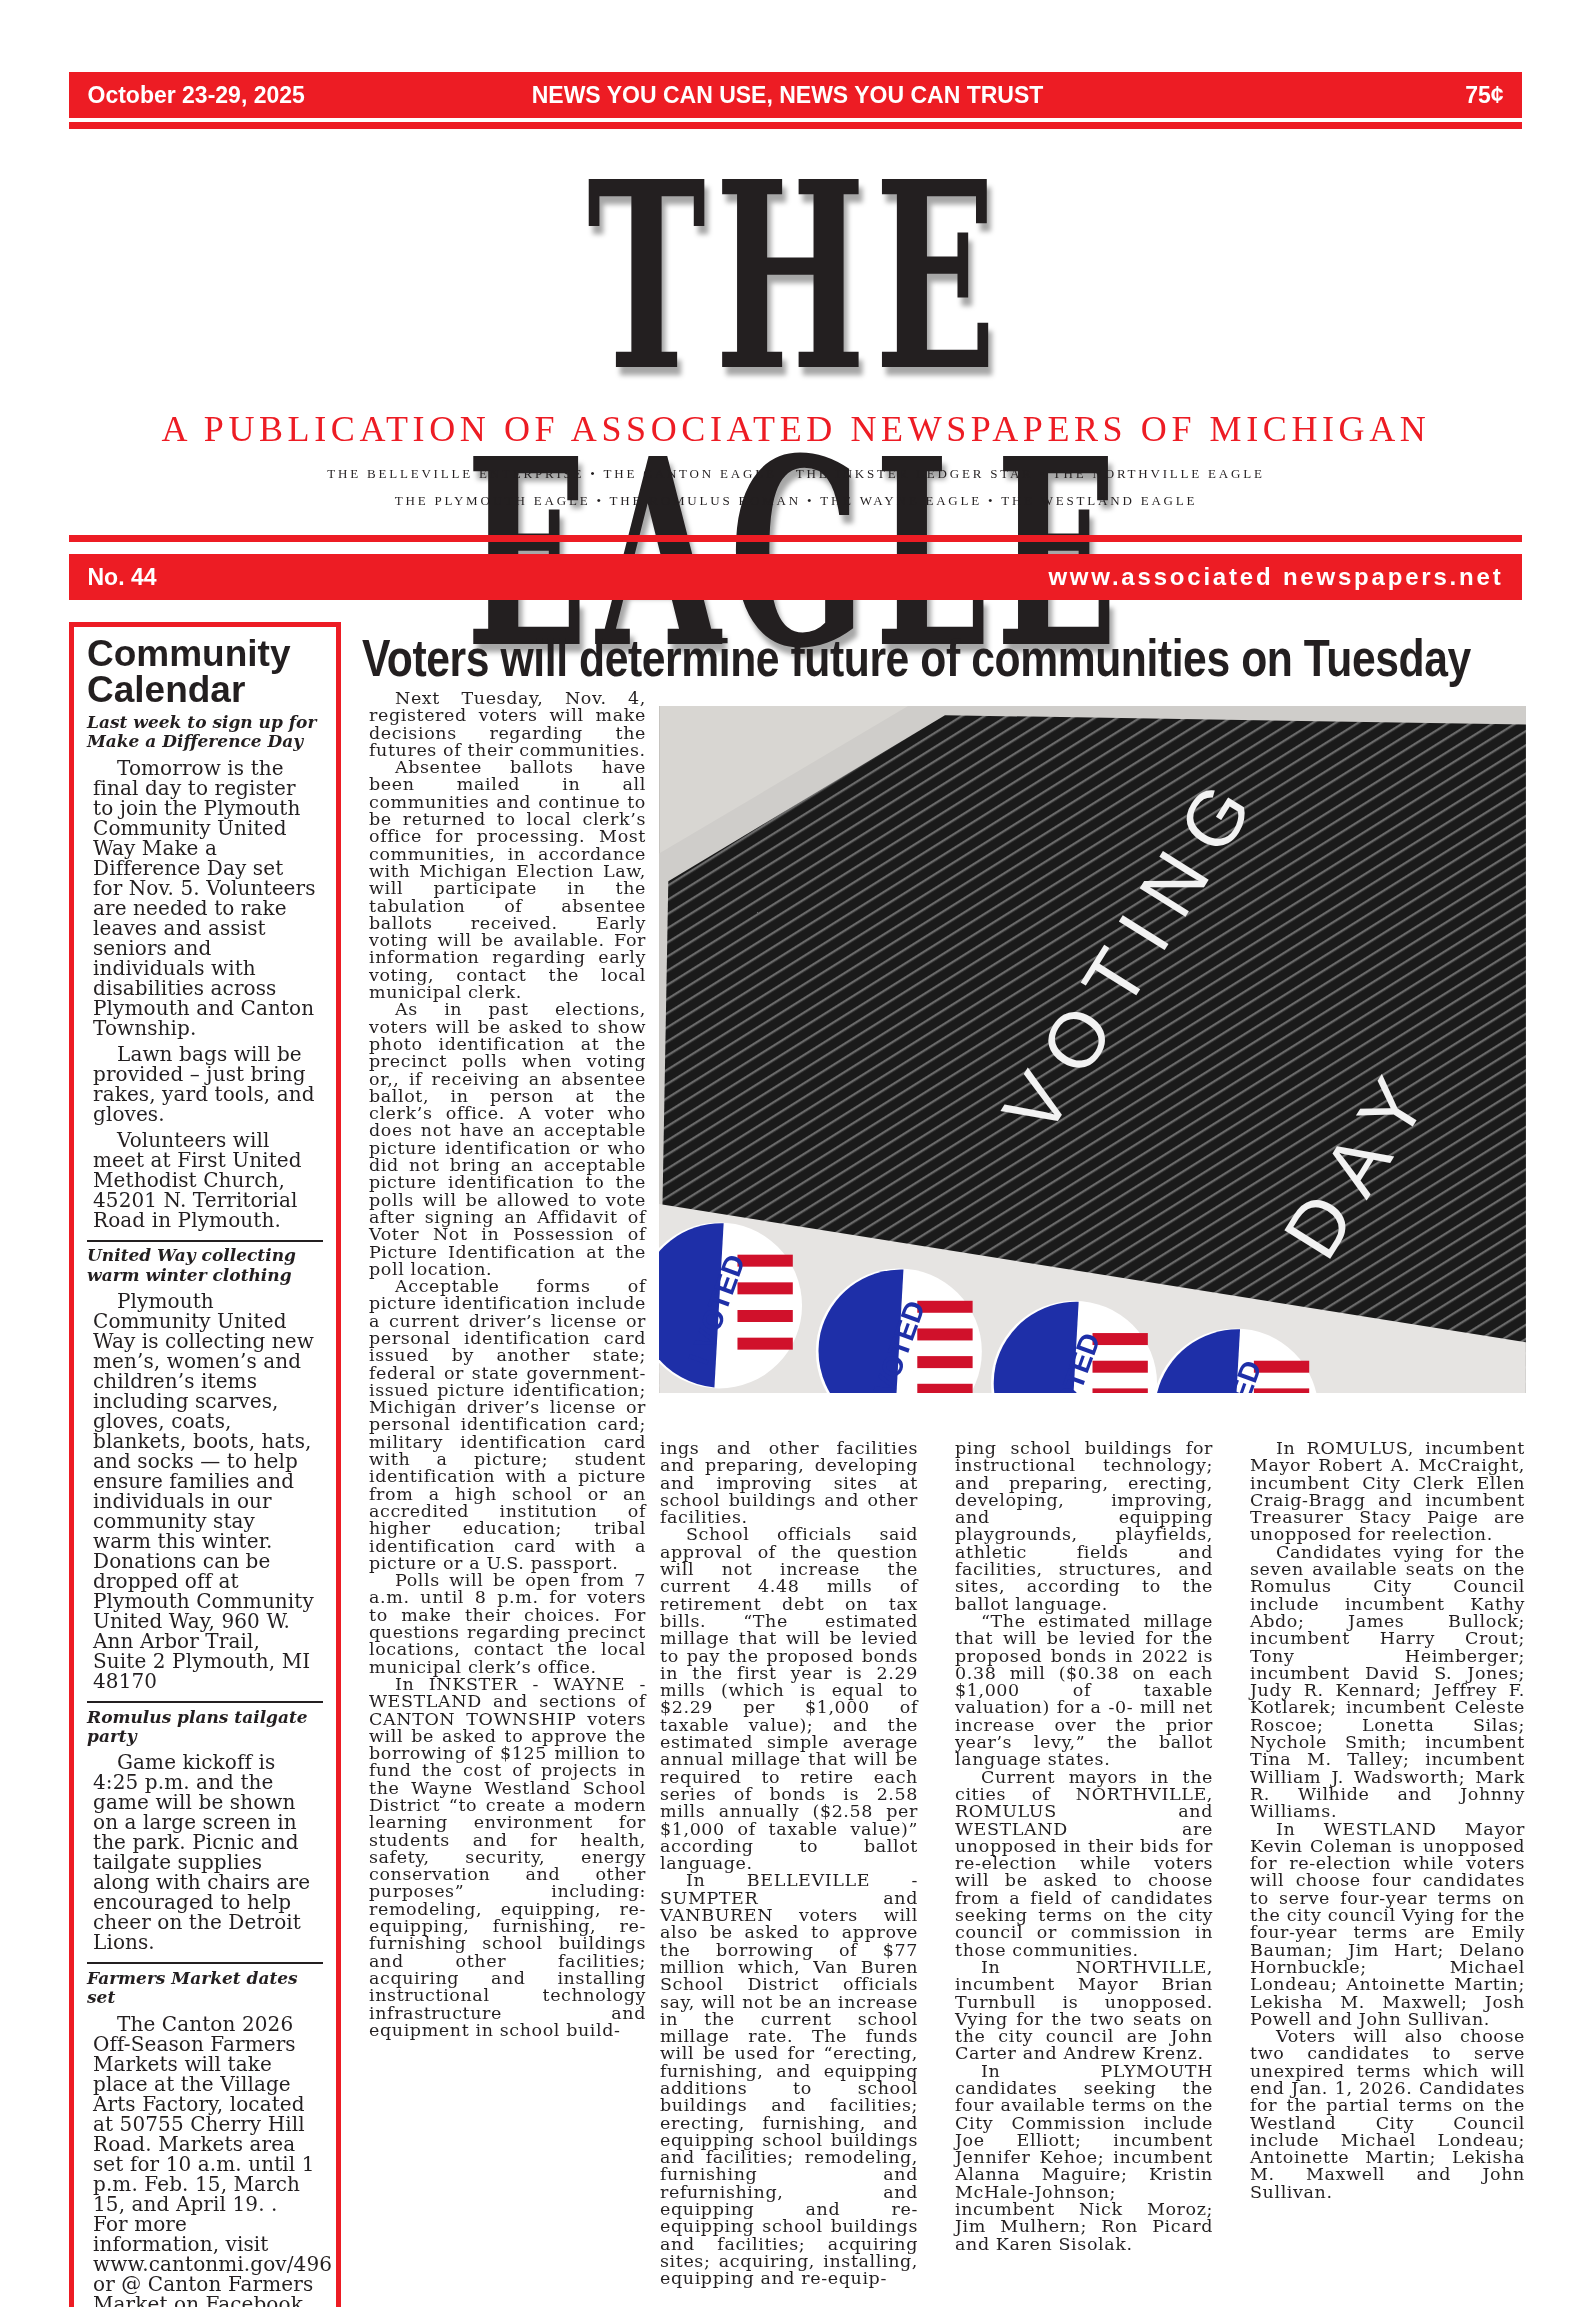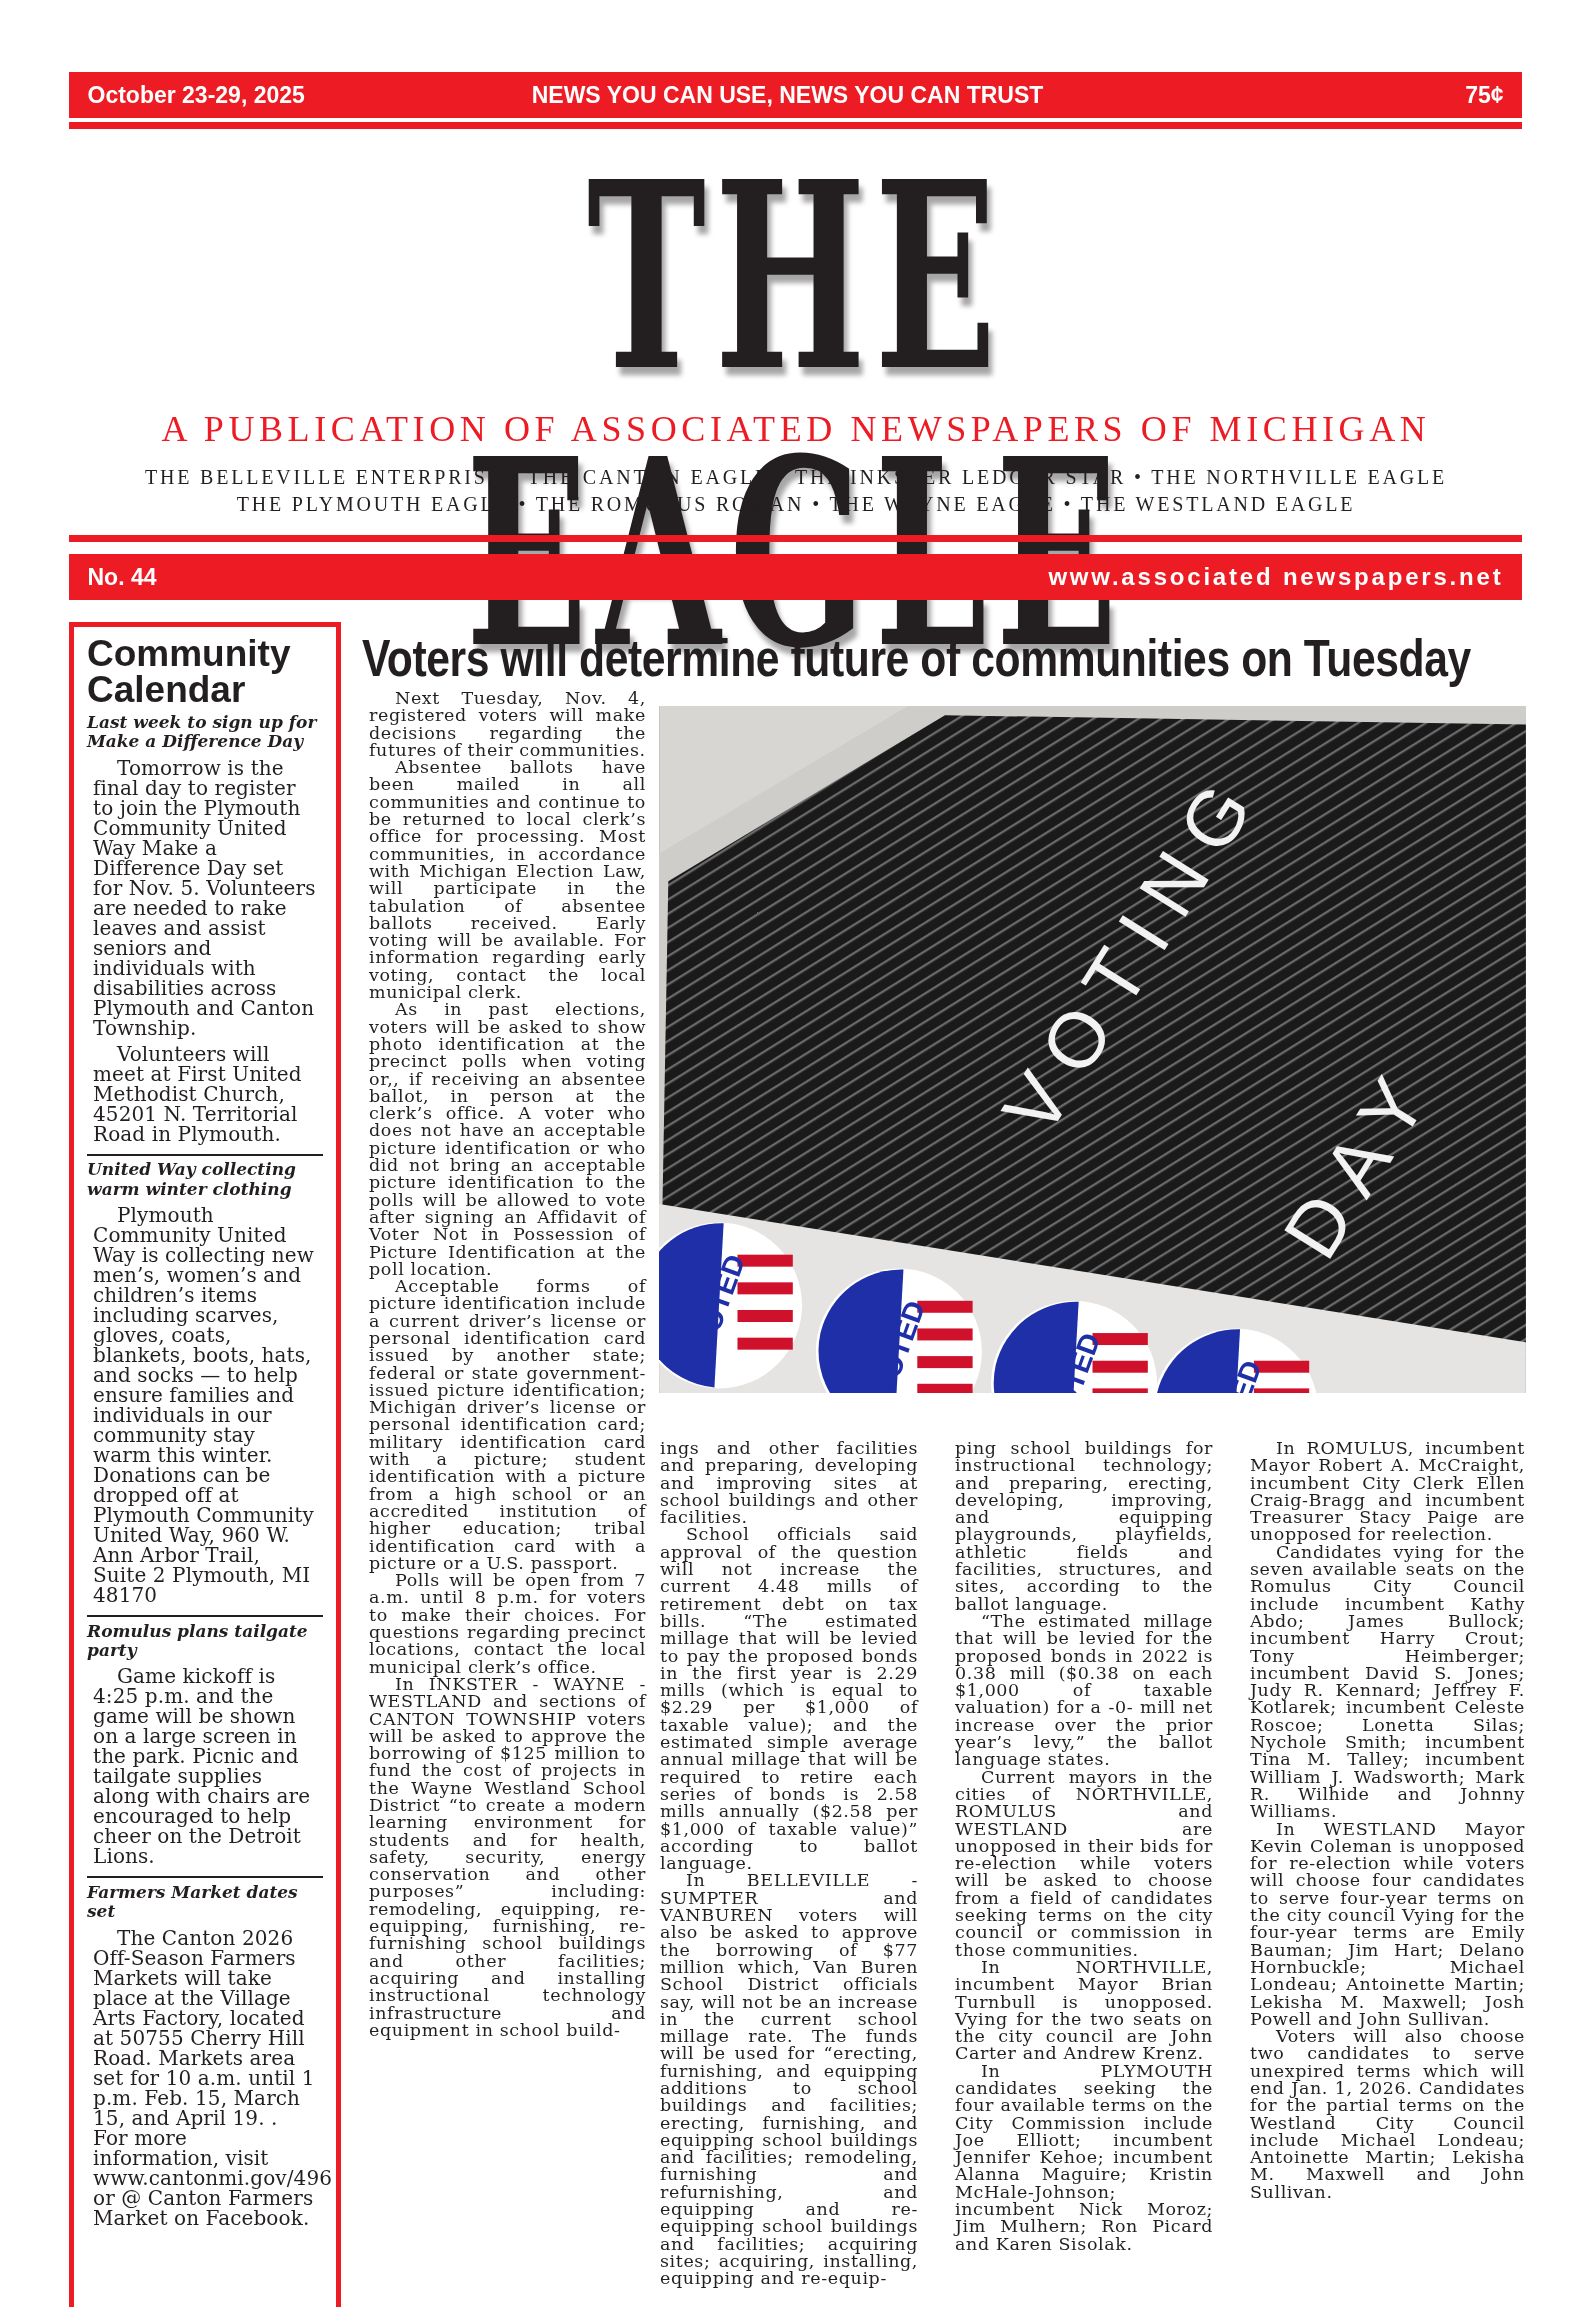--- a/index.html
+++ b/index.html
@@ -3,21 +3,21 @@
 <meta charset="utf-8">
 <style>
   html, body { margin:0; padding:0; background:#fff; }
   body { width:1592px; height:3184px; position:relative; overflow:hidden; color:#231f20; }
   .red { background:#ed1c24; }
   #topbar { position:absolute; left:69px; top:72px; width:1453px; height:46px; display:flex; align-items:center; justify-content:space-between; padding:0 18.5px; box-sizing:border-box; color:#ffffff; font-family:"Liberation Sans", sans-serif; font-weight:bold; font-size:23px; }
   #topbar .mid { position:absolute; left:0; right:16px; text-align:center; pointer-events:none; }
   .rule { position:absolute; left:69px; width:1453px; height:6.5px; background:#ed1c24; }
   #masthead { position:absolute; left:0; width:1592px; top:138px; text-align:center; font-family:"DejaVu Serif", serif; font-weight:bold; font-size:258px; line-height:277px; letter-spacing:14px; color:#231f20; transform:scaleX(0.62); transform-origin:center; text-shadow:6.5px 8.3px 6.5px rgba(0,0,0,0.35); }
   #subtitle { position:absolute; left:0; width:1592px; top:408px; text-align:center; font-family:"Liberation Serif", serif; font-size:36px; letter-spacing:4.6px; color:#ed1c24; }
-  .papers { position:absolute; left:0; width:1592px; text-align:center; font-family:"Liberation Serif", serif; font-size:20px; letter-spacing:2.8px; color:#231f20; }
+  .papers { position:absolute; left:0; width:1592px; text-align:center; font-family:"Liberation Serif", serif; font-size:13px; letter-spacing:2.8px; color:#231f20; }
   #bottombar { position:absolute; left:69px; top:554px; width:1453px; height:46px; display:flex; align-items:center; justify-content:space-between; padding:0 18.5px; box-sizing:border-box; color:#fff; font-family:"Liberation Sans", sans-serif; font-weight:bold; font-size:23px;gap:48px; }
   #bottombar .url { letter-spacing:2.8px; font-size:24px; }
 
   
   #sidebar { position:absolute; left:69px; top:622px; width:272px; height:2492px; border:5.5px solid #ed1c24; box-sizing:border-box; padding:9.2px 13px; }
   #sidebar h2 { margin:0 0 2.8px 0; font-family:"Liberation Sans", sans-serif; font-weight:bold; font-size:37px; line-height:36px; }
   .cal-item h3 { margin:4.6px 0 2.8px 0; font-family:"DejaVu Serif", serif; font-style:italic; font-weight:bold; font-size:17px; line-height:19.4px; }
   .cal-item p { margin:6px; font-family:"DejaVu Serif", serif; font-size:20px; line-height:20px; text-indent:24px; letter-spacing:0.1px; }
   .cal-sep { border:0; border-top:2.3px solid #231f20; margin:10px 0 4.6px 0; }
 
@@ -46,20 +46,21 @@
   <span>No. 44</span>
   <span class="url">www.associated newspapers.net</span>
 </div>
 
 <div id="sidebar">
   <h2>Community Calendar</h2>
   <div id="cal-items">
       <div class="cal-item">
         <h3>Last week to sign up for Make a Difference Day</h3>
         <p>Tomorrow is the final day to register to join the Plymouth Community United Way Make a Difference Day set for Nov. 5. Volunteers are needed to rake leaves and assist seniors and individuals with disabilities across Plymouth and Canton Township.</p>
+        <p>Lawn bags will be provided – just bring rakes, yard tools, and gloves.</p>
         <p>Volunteers will meet at First United Methodist Church, 45201 N. Territorial Road in Plymouth.</p>
       </div>
       <hr class="cal-sep">
       <div class="cal-item">
         <h3>United Way collecting warm winter clothing</h3>
         <p>Plymouth Community United Way is collecting new men’s, women’s and children’s items including scarves, gloves, coats, blankets, boots, hats, and socks — to help ensure families and individuals in our community stay warm this winter. Donations can be dropped off at Plymouth Community United Way, 960 W. Ann Arbor Trail, Suite 2 Plymouth, MI 48170</p>
       </div>
       <hr class="cal-sep">
       <div class="cal-item">
         <h3>Romulus plans tailgate party</h3>

